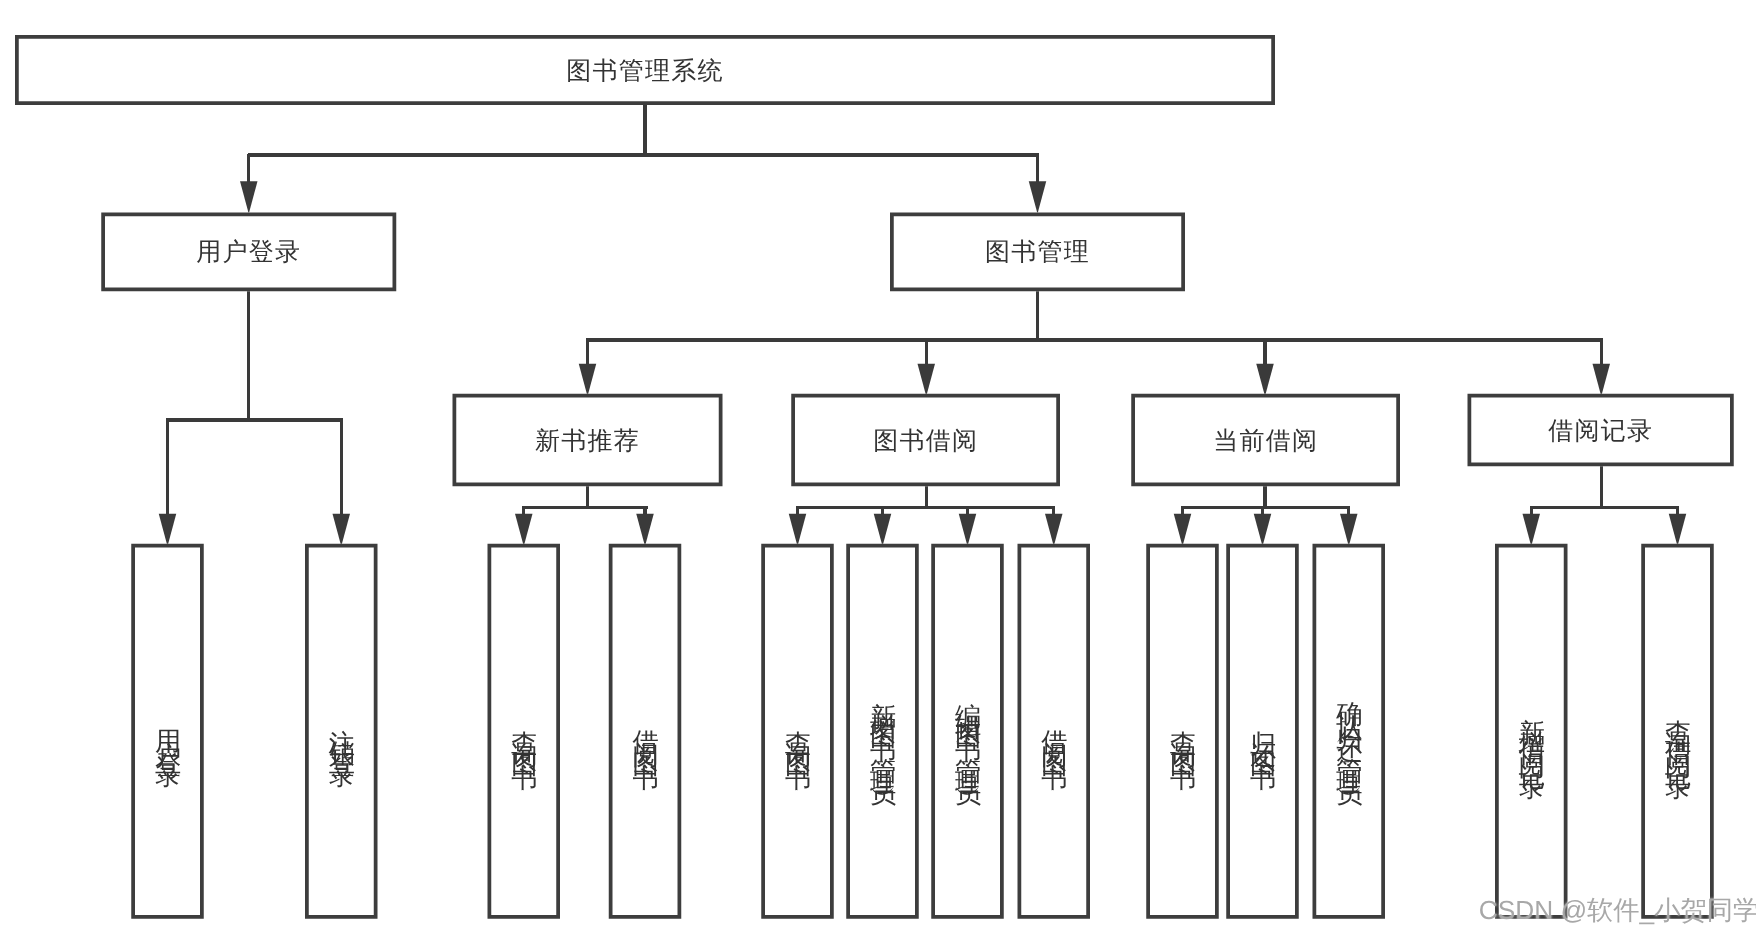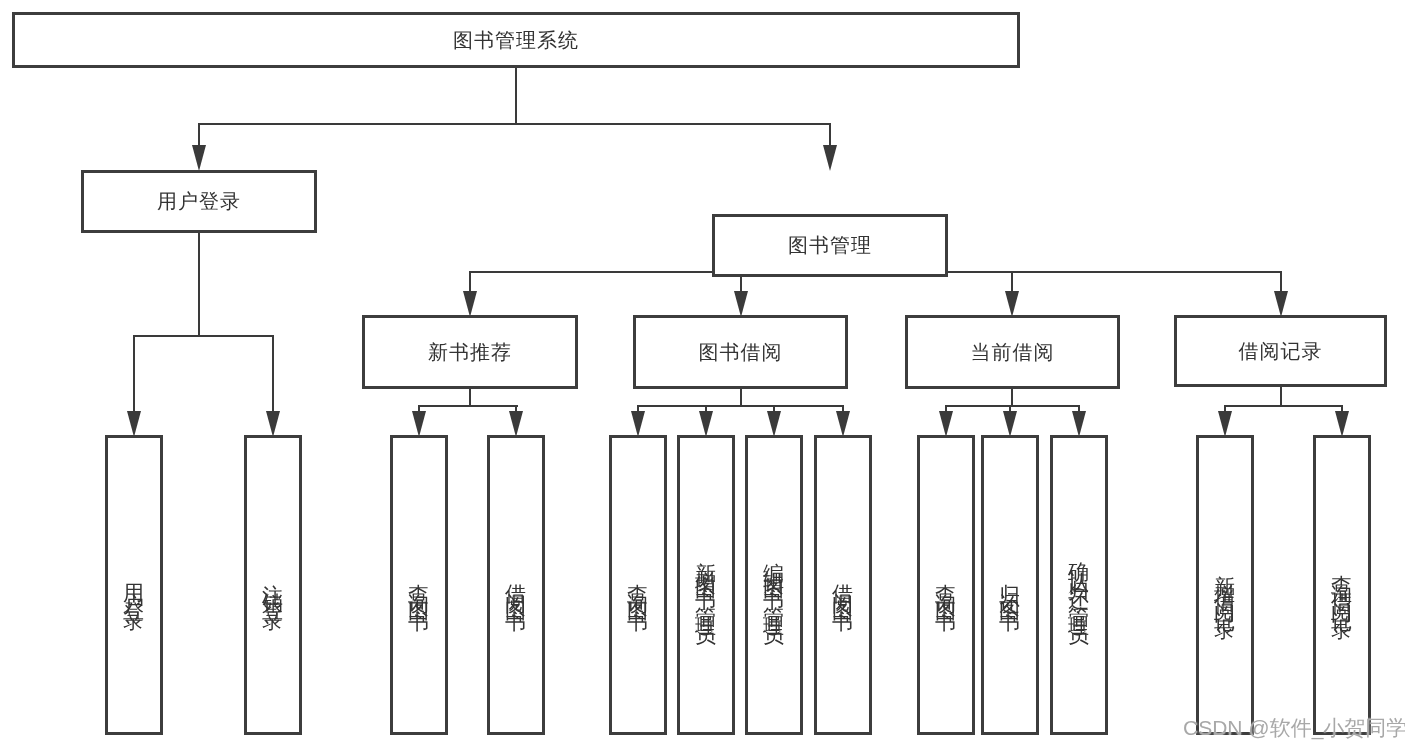--- a/index.html
+++ b/index.html
@@ -132,41 +132,41 @@
     <g>
       <line class="cl" x1="1281" y1="371" x2="1281" y2="406"></line>
       <line class="cl" x1="1224" y1="406" x2="1343" y2="406"></line>
       <line class="cl" x1="1225" y1="405" x2="1225" y2="413"></line>
       <use href="#ah" x="1225" y="437"></use>
       <line class="cl" x1="1342" y1="405" x2="1342" y2="413"></line>
       <use href="#ah" x="1342" y="437"></use>
     </g>
   </svg>
 
-  <div class="box" style="left:12px; top:12px; width:1008px; height:56px;">
+  <div class="box" style="left:12px; top:28px; width:1008px; height:56px;">
     <span class="hlabel">图书管理系统</span>
   </div>
 
   <div class="box" style="left:81px; top:170px; width:236px; height:63px;">
     <span class="hlabel">用户登录</span>
   </div>
-  <div class="box" style="left:712px; top:170px; width:236px; height:63px;margin-top:44px;">
+  <div class="box" style="left:712px; top:170px; width:236px; height:63px;">
     <span class="hlabel">图书管理</span>
   </div>
 
   <div class="box" style="left:362px; top:315px; width:216px; height:74px;">
     <span class="hlabel">新书推荐</span>
   </div>
   <div class="box" style="left:633px; top:315px; width:215px; height:74px;font-family:Liberation Mono, monospace;">
     <span class="hlabel">图书借阅</span>
   </div>
   <div class="box" style="left:905px; top:315px; width:215px; height:74px;">
     <span class="hlabel">当前借阅</span>
   </div>
-  <div class="box" style="left:1174px; top:315px; width:213px; height:72px;">
+  <div class="box" style="left:1174px; top:315px; width:213px; height:58px;">
     <span class="hlabel">借阅记录</span>
   </div>
 
   <div class="box" style="left:105px; top:435px; width:58px; height:300px;">
     <span class="vlabel">用户登录</span>
   </div>
   <div class="box" style="left:244px; top:435px; width:58px; height:300px;">
     <span class="vlabel">注销登录</span>
   </div>
 

